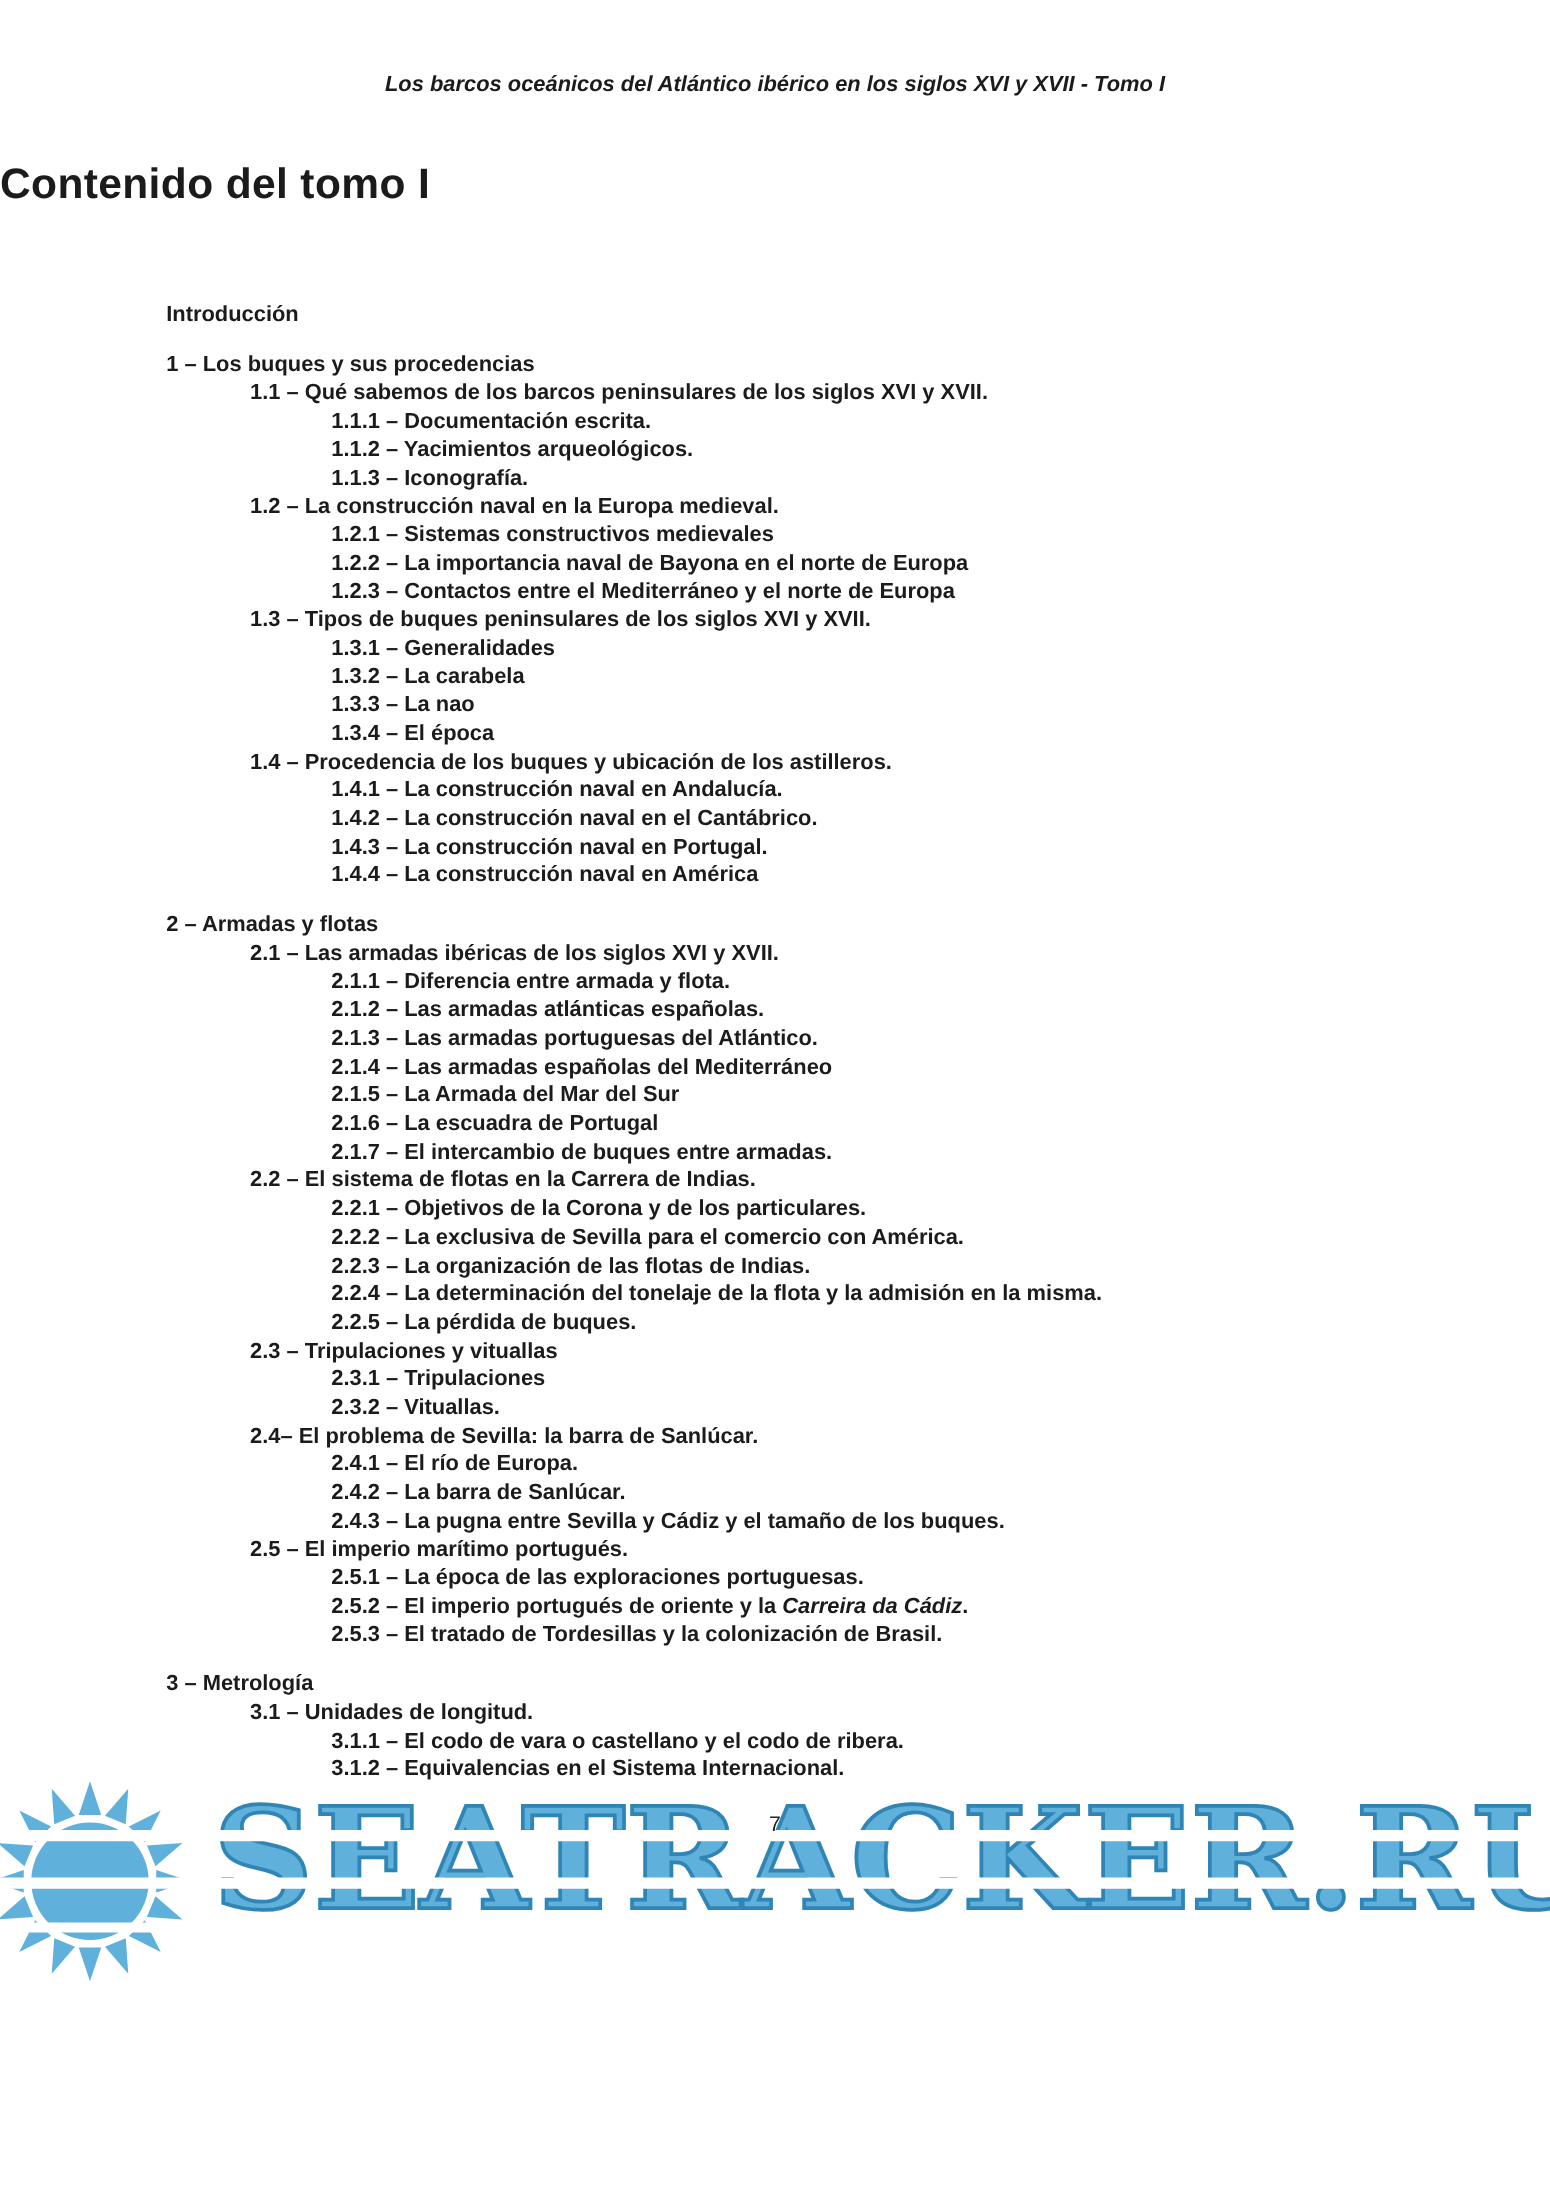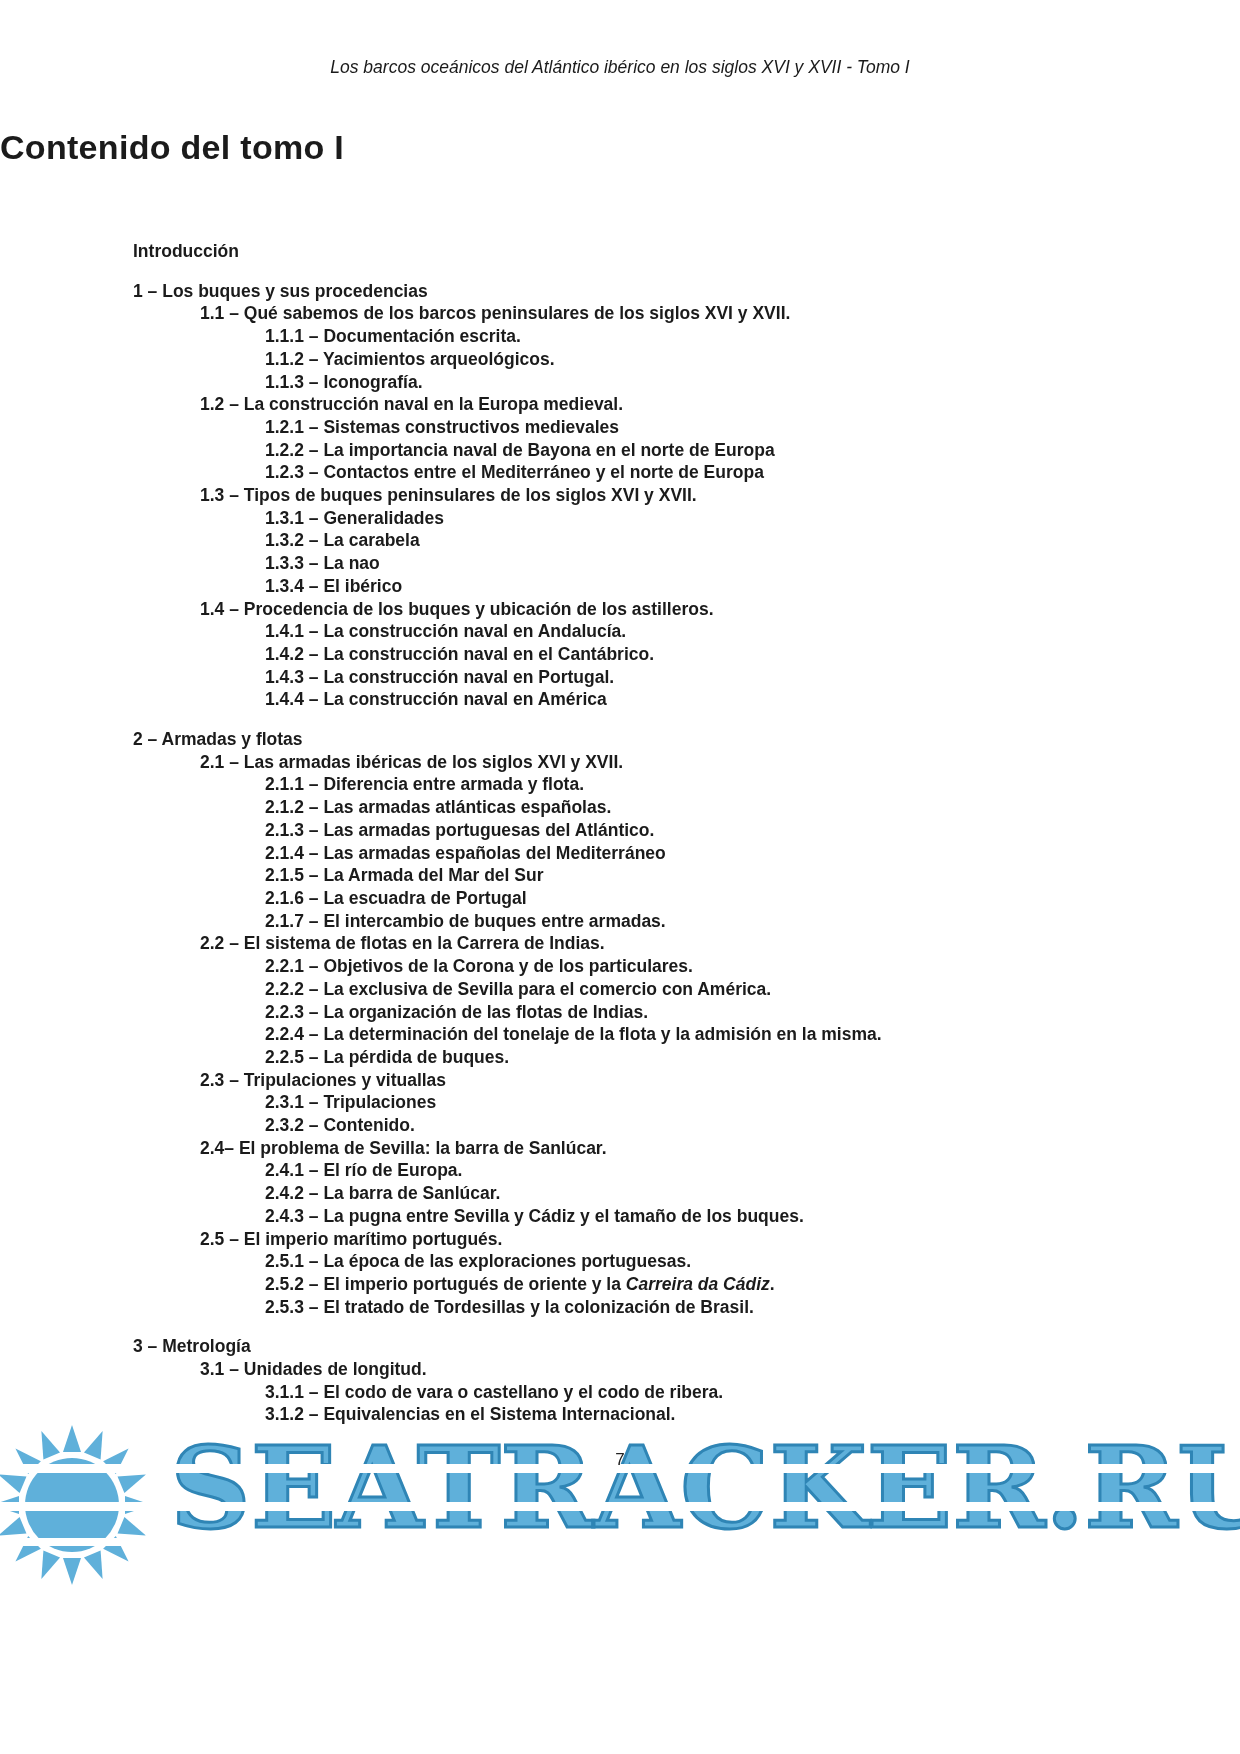--- a/index.html
+++ b/index.html
@@ -17,20 +17,21 @@
     color: #1b1b1b;
   }
   .doc-header {
     position: absolute;
     top: 57px;
     left: 0;
     width: 100%;
     text-align: center;
     font-style: italic;
     font-size: 17.5px;
+    font-weight: bold;
   }
   .doc-title {
     position: absolute;
     top: 128px;
     left: 0;
     width: 100%;
     margin: 0;
     text-align: left;
     font-weight: 700;
     font-size: 34px;
@@ -119,21 +120,21 @@
       <div class="toc-line indent-2"><span>1.1.2 – Yacimientos arqueológicos.</span></div>
       <div class="toc-line indent-2"><span>1.1.3 – Iconografía.</span></div>
       <div class="toc-line indent-1"><span>1.2 – La construcción naval en la Europa medieval.</span></div>
       <div class="toc-line indent-2"><span>1.2.1 – Sistemas constructivos medievales</span></div>
       <div class="toc-line indent-2"><span>1.2.2 – La importancia naval de Bayona en el norte de Europa</span></div>
       <div class="toc-line indent-2"><span>1.2.3 – Contactos entre el Mediterráneo y el norte de Europa</span></div>
       <div class="toc-line indent-1"><span>1.3 – Tipos de buques peninsulares de los siglos XVI y XVII.</span></div>
       <div class="toc-line indent-2"><span>1.3.1 – Generalidades</span></div>
       <div class="toc-line indent-2"><span>1.3.2 – La carabela</span></div>
       <div class="toc-line indent-2"><span>1.3.3 – La nao</span></div>
-      <div class="toc-line indent-2"><span>1.3.4 – El ibérico</span></div>
+      <div class="toc-line indent-2"><span>1.3.4 – El época</span></div>
       <div class="toc-line indent-1"><span>1.4 – Procedencia de los buques y ubicación de los astilleros.</span></div>
       <div class="toc-line indent-2"><span>1.4.1 – La construcción naval en Andalucía.</span></div>
       <div class="toc-line indent-2"><span>1.4.2 – La construcción naval en el Cantábrico.</span></div>
       <div class="toc-line indent-2"><span>1.4.3 – La construcción naval en Portugal.</span></div>
       <div class="toc-line indent-2"><span>1.4.4 – La construcción naval en América</span></div>
       <div class="toc-spacer"></div>
       <div class="toc-line indent-0"><span>2 – Armadas y flotas</span></div>
       <div class="toc-line indent-1"><span>2.1 – Las armadas ibéricas de los siglos XVI y XVII.</span></div>
       <div class="toc-line indent-2"><span>2.1.1 – Diferencia entre armada y flota.</span></div>
       <div class="toc-line indent-2"><span>2.1.2 – Las armadas atlánticas españolas.</span></div>
@@ -143,21 +144,21 @@
       <div class="toc-line indent-2"><span>2.1.6 – La escuadra de Portugal</span></div>
       <div class="toc-line indent-2"><span>2.1.7 – El intercambio de buques entre armadas.</span></div>
       <div class="toc-line indent-1"><span>2.2 – El sistema de flotas en la Carrera de Indias.</span></div>
       <div class="toc-line indent-2"><span>2.2.1 – Objetivos de la Corona y de los particulares.</span></div>
       <div class="toc-line indent-2"><span>2.2.2 – La exclusiva de Sevilla para el comercio con América.</span></div>
       <div class="toc-line indent-2"><span>2.2.3 – La organización de las flotas de Indias.</span></div>
       <div class="toc-line indent-2"><span>2.2.4 – La determinación del tonelaje de la flota y la admisión en la misma.</span></div>
       <div class="toc-line indent-2"><span>2.2.5 – La pérdida de buques.</span></div>
       <div class="toc-line indent-1"><span>2.3 – Tripulaciones y vituallas</span></div>
       <div class="toc-line indent-2"><span>2.3.1 – Tripulaciones</span></div>
-      <div class="toc-line indent-2"><span>2.3.2 – Contenido.</span></div>
+      <div class="toc-line indent-2"><span>2.3.2 – Vituallas.</span></div>
       <div class="toc-line indent-1"><span>2.4– El problema de Sevilla: la barra de Sanlúcar.</span></div>
       <div class="toc-line indent-2"><span>2.4.1 – El río de Europa.</span></div>
       <div class="toc-line indent-2"><span>2.4.2 – La barra de Sanlúcar.</span></div>
       <div class="toc-line indent-2"><span>2.4.3 – La pugna entre Sevilla y Cádiz y el tamaño de los buques.</span></div>
       <div class="toc-line indent-1"><span>2.5 – El imperio marítimo portugués.</span></div>
       <div class="toc-line indent-2"><span>2.5.1 – La época de las exploraciones portuguesas.</span></div>
       <div class="toc-line indent-2"><span>2.5.2 – El imperio portugués de oriente y la </span><em>Carreira da Cádiz</em><span>.</span></div>
       <div class="toc-line indent-2"><span>2.5.3 – El tratado de Tordesillas y la colonización de Brasil.</span></div>
       <div class="toc-spacer"></div>
       <div class="toc-line indent-0"><span>3 – Metrología</span></div>

